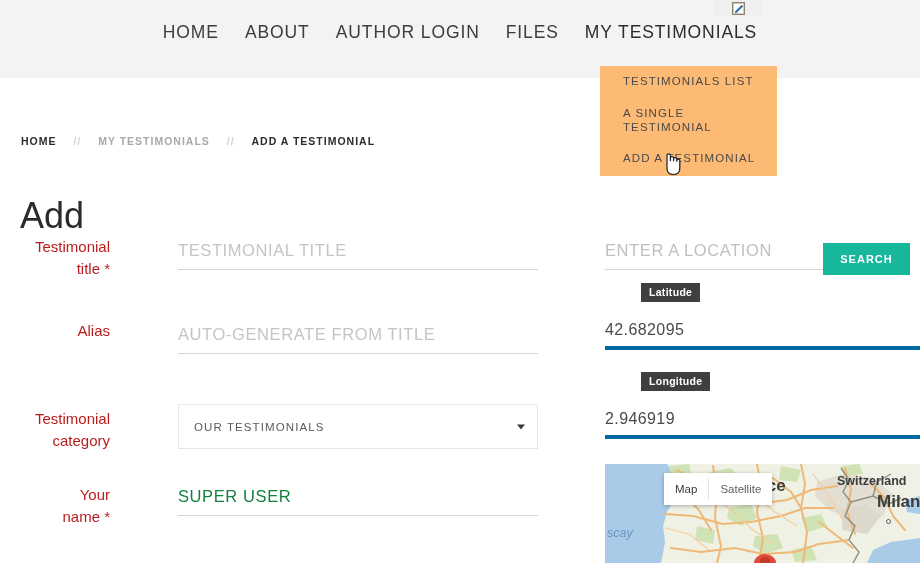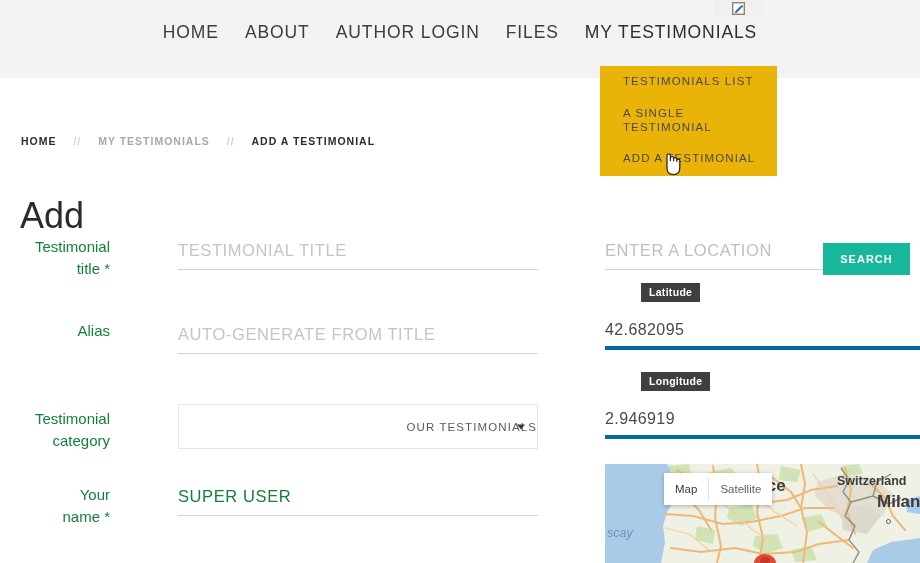--- a/index.html
+++ b/index.html
@@ -36,21 +36,21 @@
     color:#3d3d3d;
     text-decoration:none;
     padding:0 13px;
     font-weight:400;
   }
   .mainnav a.active { color:#2d2d2d; }
 
   
   .dropdown {
     position:absolute; left:600px; top:66px; width:177px; height:110px;
-    background:#eab308;
+    background:#fdba74;
     z-index:40;
   }
   .dropdown a {
     display:block;
     font-size:11.5px;
     letter-spacing:1.1px;
     color:#4a4a4a;
     text-decoration:none;
     padding:9px 0 9px 23px;
     line-height:1.2;
@@ -73,40 +73,40 @@
   .page-title {
     position:absolute; left:20px; top:174px;
     font-size:36px; color:#2b2b2b; font-weight:400; line-height:1;
   }
 
   
   .form-left { position:absolute; left:0; top:236px; width:565px; }
   .field-row { position:relative; width:565px; }
   .field-label {
     position:absolute; right:0; top:0; width:90px;
-    text-align:right; color:#15803d; font-size:15px; line-height:22px;
+    text-align:right; color:#b91c1c; font-size:15px; line-height:22px;
   }
   .label-wrap { position:absolute; left:20px; top:0; width:90px; }
 
   .field-control { position:absolute; left:178px; top:0; width:360px; }
   .underline-input {
     width:360px; height:34px;
     border:none; border-bottom:1px solid #d4d4d4;
     background:transparent; outline:none;
     font-family:"Liberation Sans", sans-serif;
     font-size:16.5px; letter-spacing:0.6px;
     color:#737373; padding:0 0 4px 0;
   }
   .underline-input::placeholder { color:#c5c5c5; }
   .underline-input.filled { color:#15803d; }
 
   .select-box {
     position:relative; width:360px; height:45px;
     border:1px solid #e6e6e6; background:#fff;
-    display:flex; align-items:center;justify-content:flex-end;
+    display:flex; align-items:center;
   }
   .select-box .sel-text {
     font-size:11.5px; letter-spacing:1.1px; color:#5a5a5a;
     padding-left:15px; font-weight:500;
   }
   .select-box .caret {
     position:absolute; right:12px; top:50%; transform:translateY(-50%);
     width:0;height:0;border-left:4px solid transparent;border-right:4px solid transparent;
     border-top:5px solid #3a3a3a;
   }

